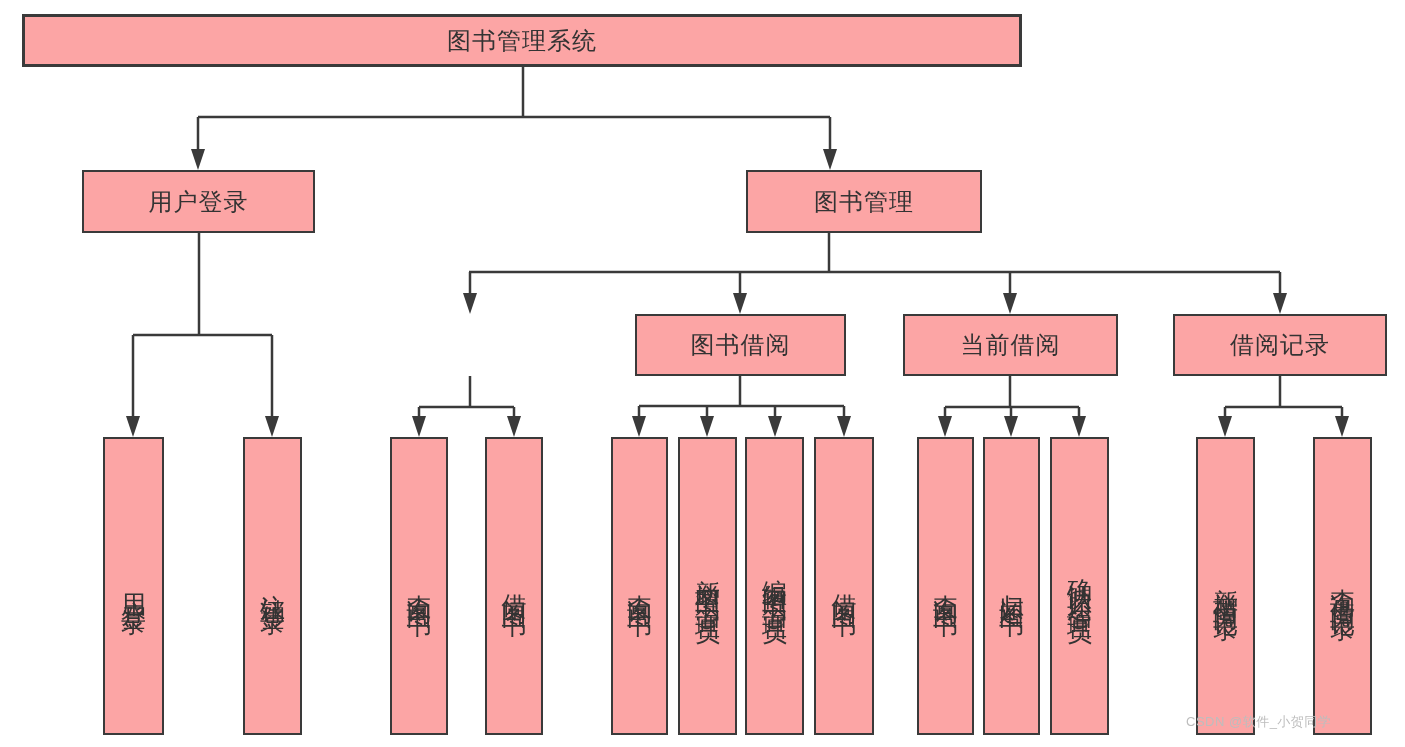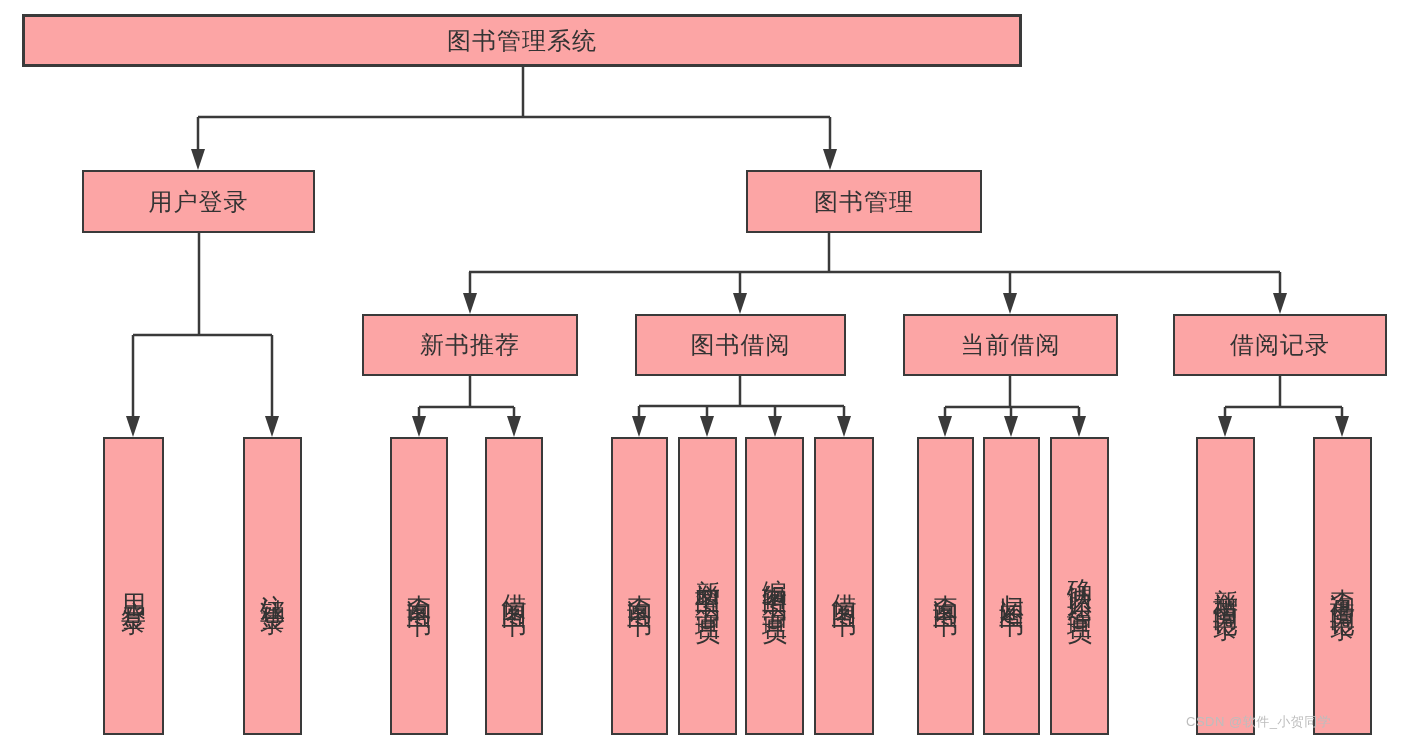--- a/index.html
+++ b/index.html
@@ -115,23 +115,20 @@
     <span>图书管理系统</span>
   </div>
 
   <div class="node hnode" style="left:82px; top:170px; width:233px; height:63px;">
     <span>用户登录</span>
   </div>
   <div class="node hnode" style="left:711px; top:170px; width:236px; height:63px;margin-left:35px;">
     <span>图书管理</span>
   </div>
 
-  <div class="node hnode" style="left:362px; top:314px; width:216px; height:62px;">
-    <span>新书推荐</span>
-  </div>
   <div class="node hnode" style="left:903px; top:314px; width:215px; height:62px;">
     <span>当前借阅</span>
   </div>
   <div class="node hnode" style="left:635px; top:314px; width:211px; height:62px;">
     <span>图书借阅</span>
   </div>
   <div class="node hnode" style="left:1173px; top:314px; width:214px; height:62px;text-align:right;">
     <span>借阅记录</span>
   </div>
 

